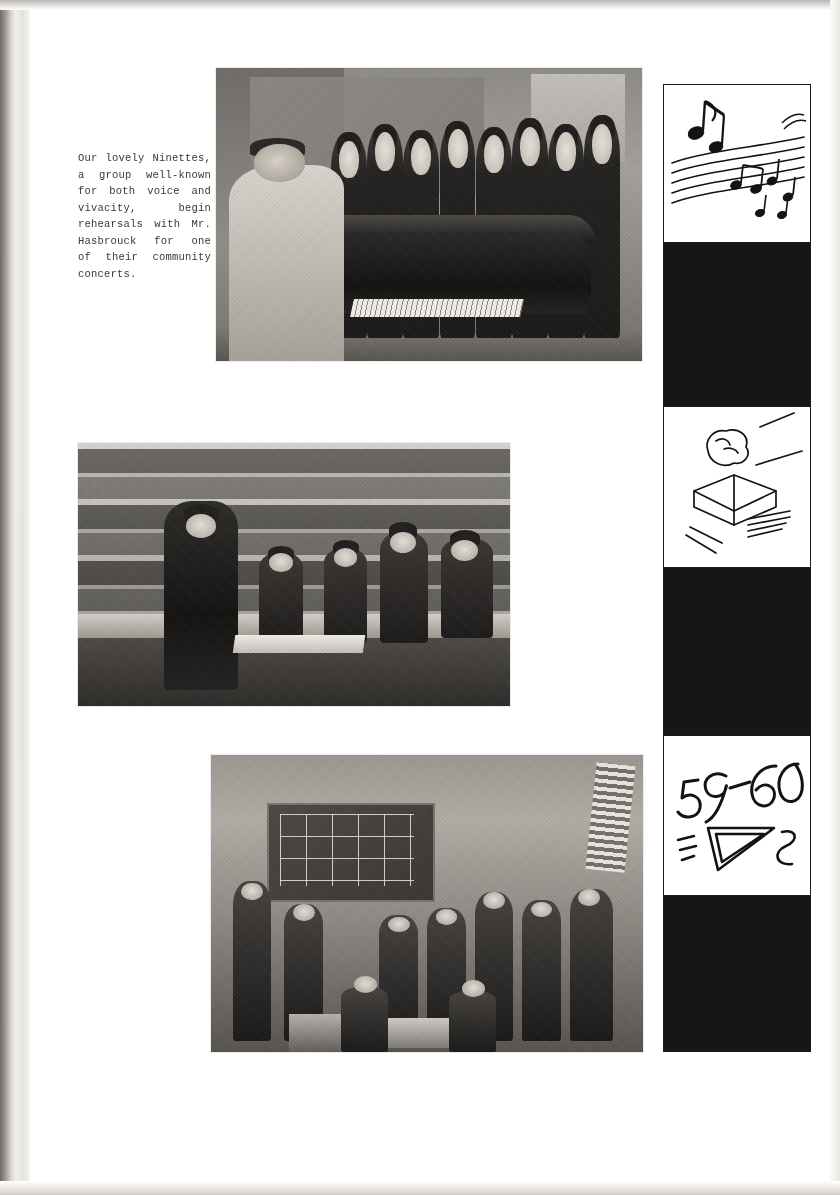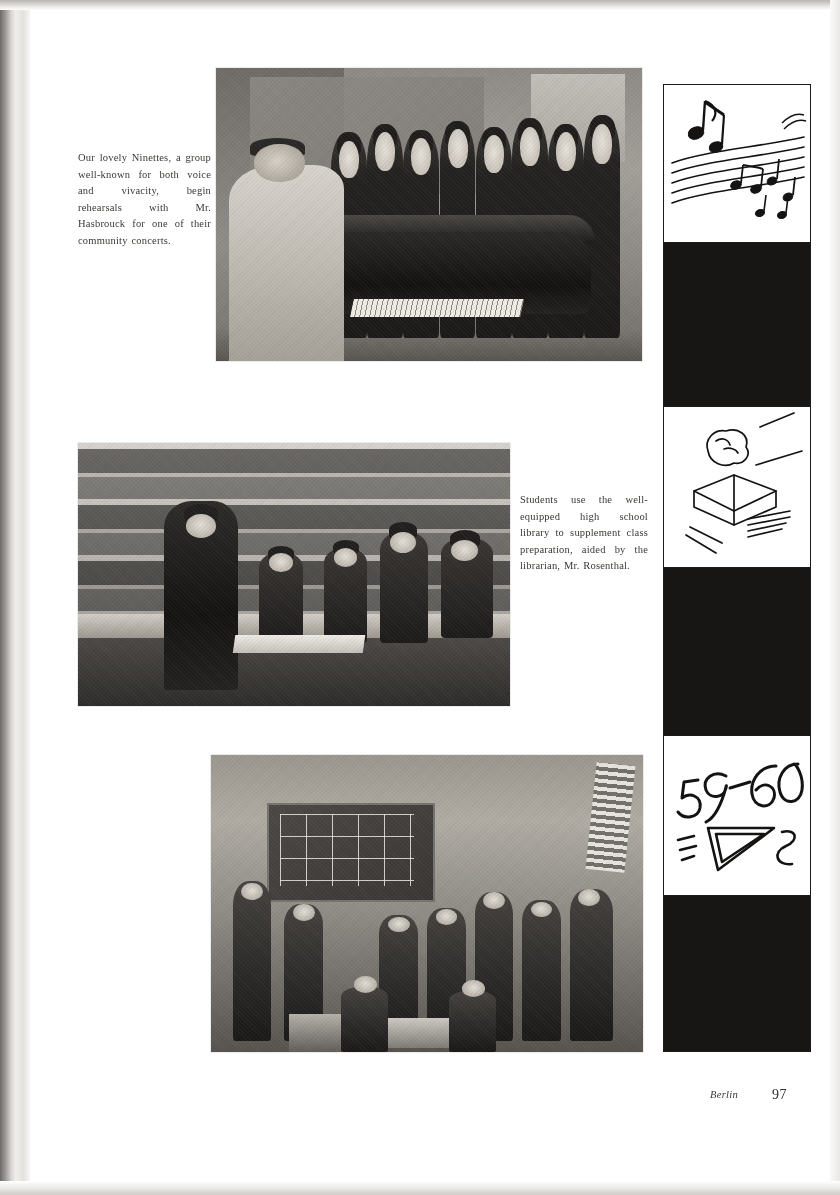--- a/index.html
+++ b/index.html
@@ -48,21 +48,21 @@
   .scan-edge-right {
     position: absolute;
     right: 0; top: 0;
     width: 10px; height: 1195px;
     background: linear-gradient(to left, #e9e7e4 0%, #fbfaf9 100%);
   }
 
   
   .caption {
     position: absolute;
-    font-family: Liberation Serif, serif;
+    font-family: Liberation Mono, monospace;
     font-size: 10.5px;
     line-height: 16.5px;
     color: #3b3833;
     text-align: justify;
     letter-spacing: 0.2px;
     word-spacing: 1px;
   }
   .caption .it { font-style: italic; }
 
   #caption-ninettes { left: 78px;  top: 150px;  width: 133px; text-align: justify; }
@@ -430,21 +430,20 @@
 
         <div class="p" style="left:55%; width:11%; height:32%; bottom:0%;"></div>
         <div class="h" style="left:58%; bottom:29%; width:5.5%; height:9%;"></div>
       </div>
       <div class="grain"></div>
     </div>
   </div>
 
   <div class="caption" id="caption-ninettes">Our lovely Ninettes, a group well-known for both voice and vivacity, begin rehearsals with Mr. Hasbrouck for one of their community concerts.</div>
 
-  <div class="caption" id="caption-library">Students use the well-equipped high school library to supplement class preparation, aided by the librarian, Mr. Rosenthal.</div>
 
 
   <div class="strip">
 
     <div class="strip-cell cell-white cell-border-b" style="top:0; height:158px;">
       <svg width="146" height="157" viewBox="0 0 146 157" xmlns="http://www.w3.org/2000/svg">
         <g stroke="#141312" fill="none" stroke-width="1.6" stroke-linecap="round">
           <path d="M8 78 C 40 66, 96 62, 140 52"></path>
           <path d="M8 88 C 40 76, 96 72, 140 62"></path>
           <path d="M8 98 C 40 86, 96 82, 140 72"></path>
@@ -533,17 +532,13 @@
           <path d="M14 104 L30 100"></path>
           <path d="M16 114 L32 110"></path>
           <path d="M18 124 L30 120"></path>
         </g>
       </svg>
     </div>
 
     <div class="strip-cell cell-black" style="top:811px; height:155px;"></div>
   </div>
 
-  <div class="footer">
-    <div id="footer-berlin">Berlin</div>
-    <div id="footer-page">97</div>
-  </div>
 </div>
 
 </body></html>

